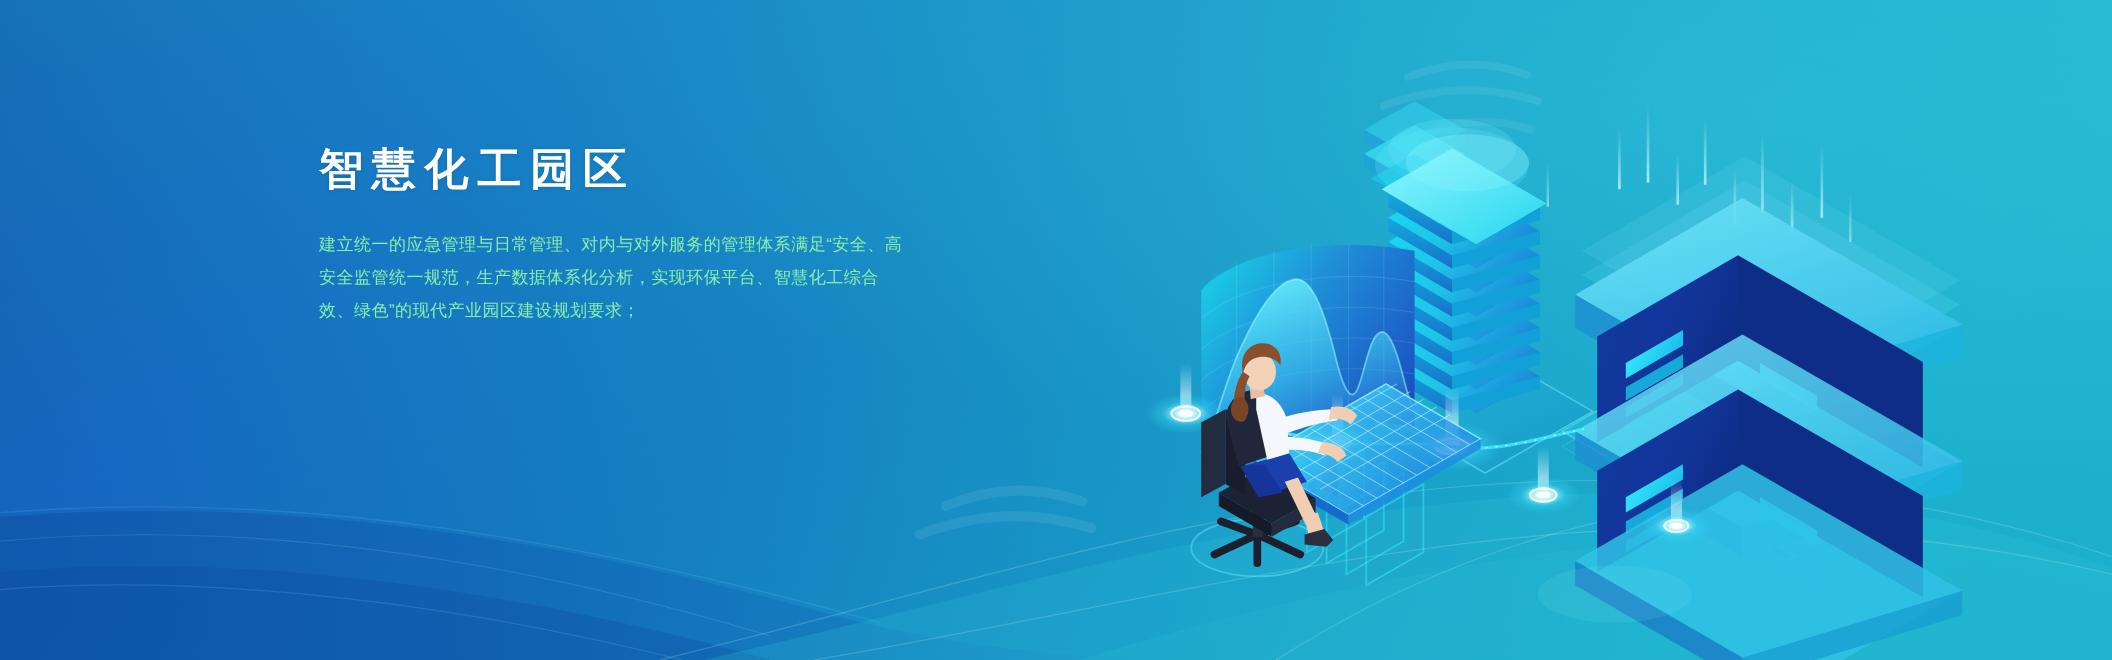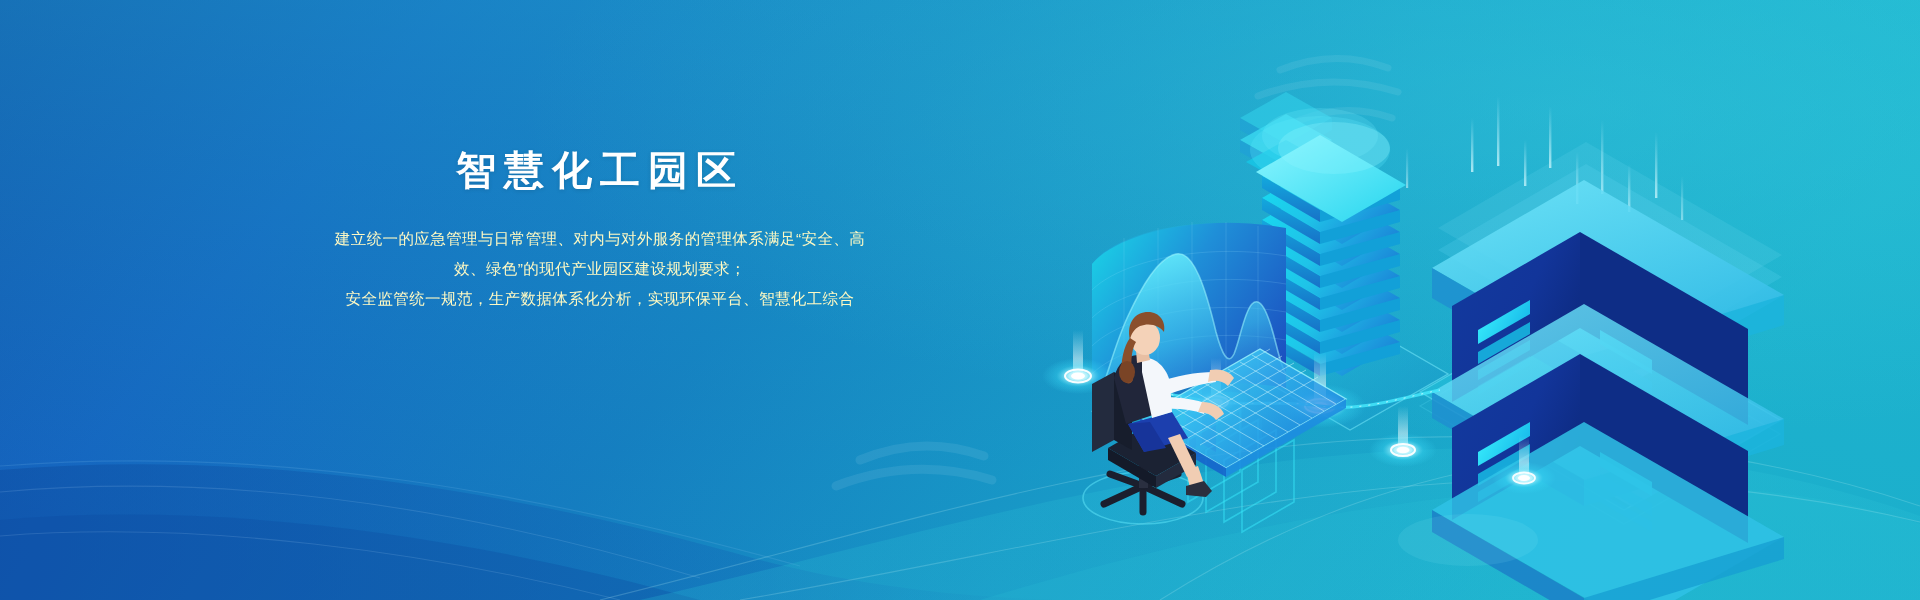--- a/index.html
+++ b/index.html
@@ -7,34 +7,34 @@
   #banner{
     position:relative;width:1920px;height:600px;overflow:hidden;
     font-family:"Liberation Sans","DejaVu Sans",sans-serif;
     background:#1565c0;
   }
   .layer{position:absolute;inset:0;}
   svg.layer{display:block;}
 
   
   #text-block{
-    position:absolute;left:290px;top:148px;width:620px;z-index:40;text-align:center;
+    position:absolute;left:290px;top:132px;width:620px;z-index:40;
   }
   #page-title{
     color:#ffffff;
     font-size:40px;
     font-weight:700;
     letter-spacing:8px;
     line-height:1.1;
     margin:0 0 32px 0;
     white-space:nowrap;
     text-shadow:0 1px 4px rgba(0,0,0,.12);
   }
   .desc-line{
-    color:#fef9c3;
+    color:#86efac;
     font-size:15.5px;
     line-height:30px;
     letter-spacing:.4px;
     white-space:nowrap;
     font-weight:400;
   }
 </style>
 </head>
 <body>
 
@@ -457,18 +457,18 @@
       <ellipse cx="1127" cy="372" rx="8" ry="11" fill="#7a4426"></ellipse>
     </g>
 
     <ellipse cx="1468" cy="540" rx="70" ry="26" fill="#9ff2ff" opacity=".10"></ellipse>
   </svg>
 
   <div id="text-block">
     <h1 id="page-title">智慧化工园区</h1>
     <div>
       <div class="desc-line">建立统一的应急管理与日常管理、对内与对外服务的管理体系满足“安全、高</div>
+      <div class="desc-line">安全监管统一规范，生产数据体系化分析，实现环保平台、智慧化工综合</div>
       <div class="desc-line">效、绿色”的现代产业园区建设规划要求；</div>
-      <div class="desc-line">安全监管统一规范，生产数据体系化分析，实现环保平台、智慧化工综合</div>
     </div>
   </div>
 
 </div>
 
 </body></html>

